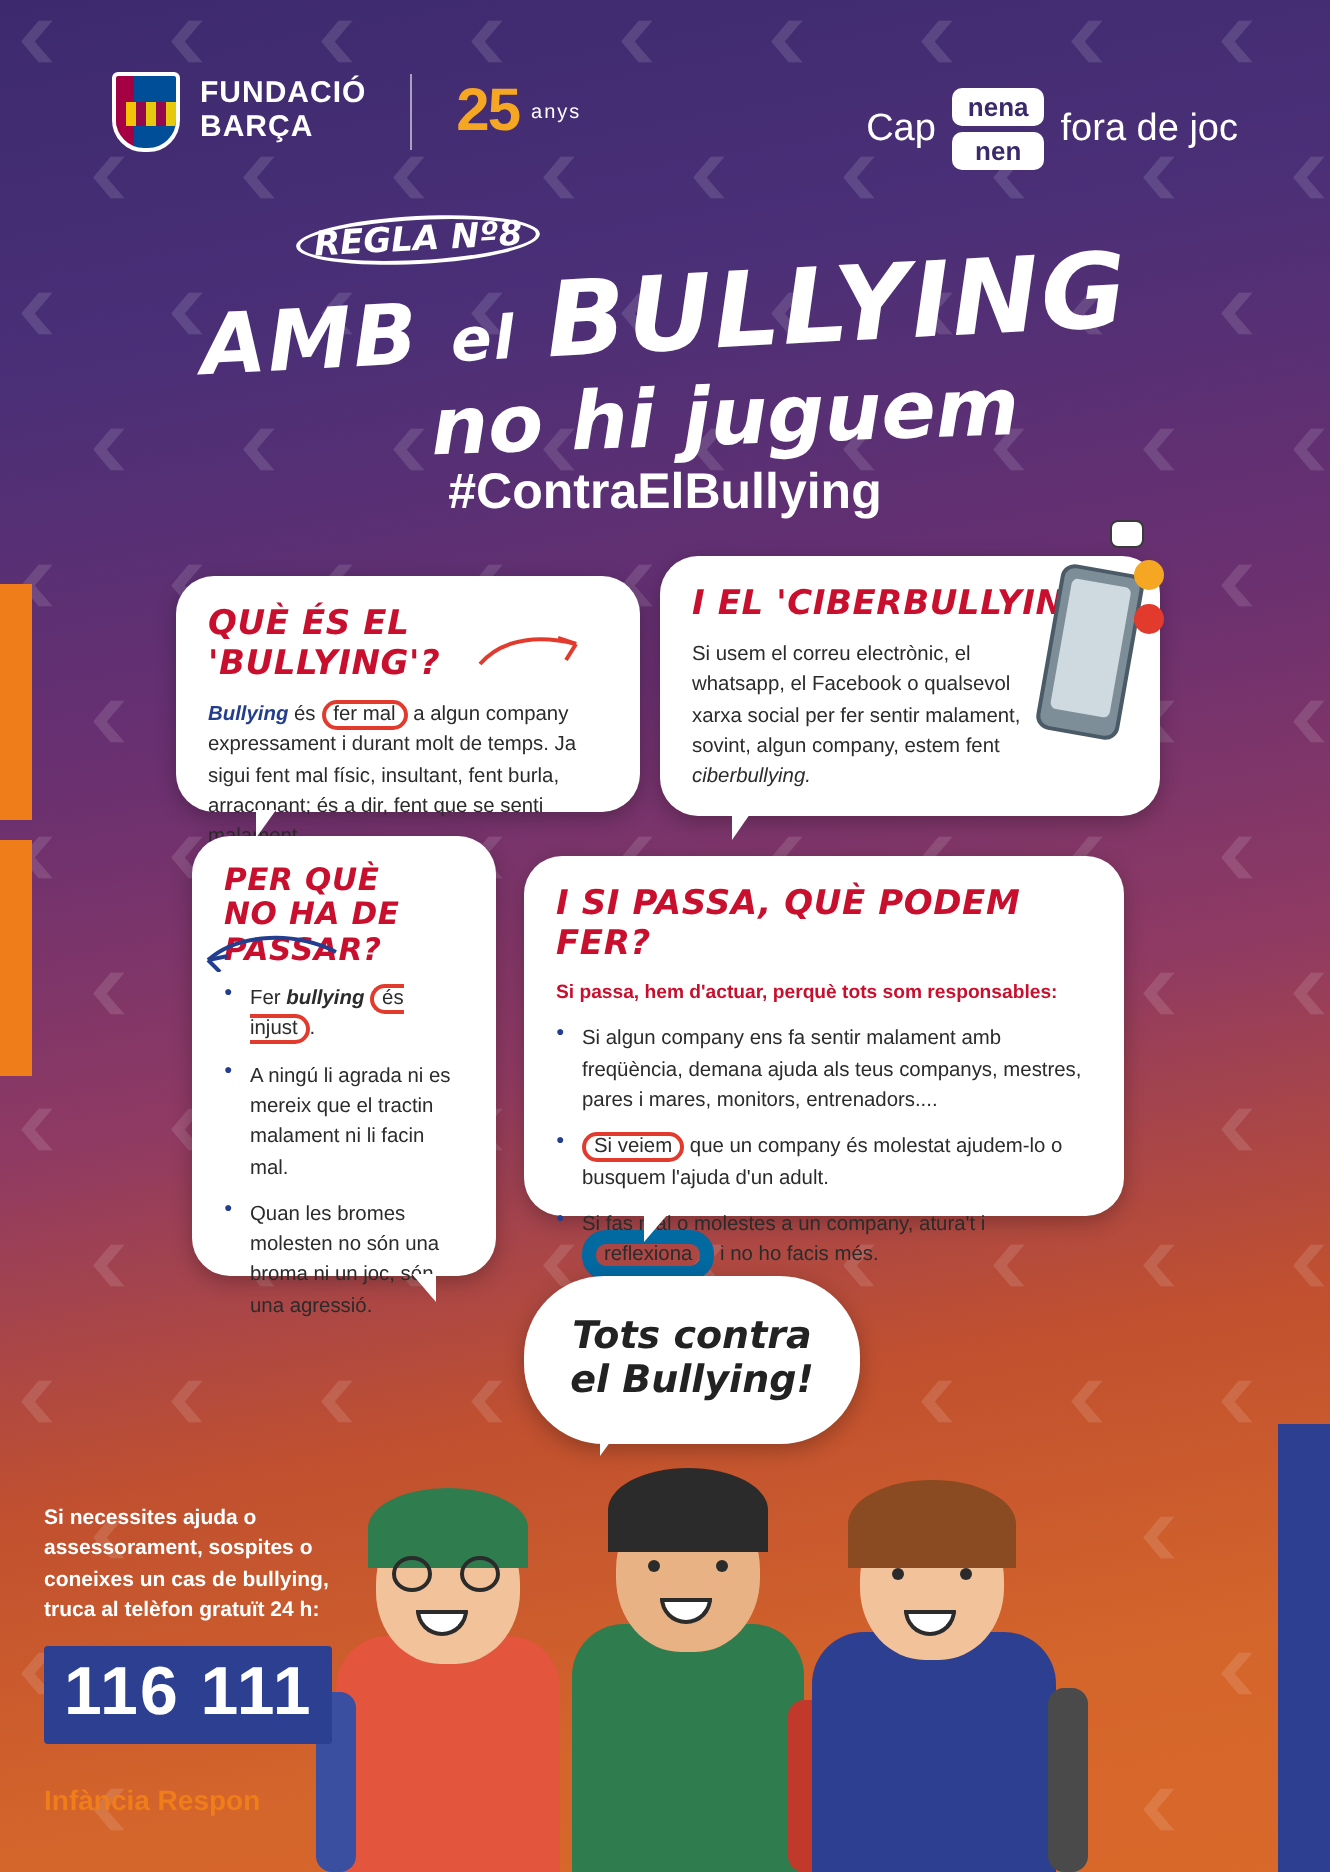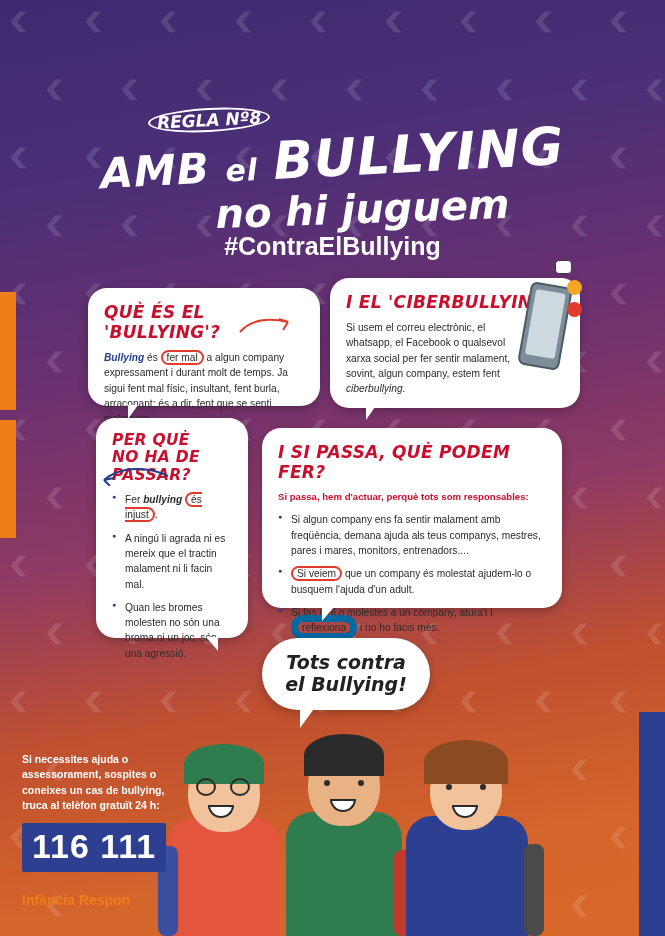--- a/index.html
+++ b/index.html
@@ -129,21 +129,21 @@
     content:""; position:absolute; inset:5px 4px 9px 4px; background:#cfd9e0; border-radius:3px;
   }
   .chat-ico { position: absolute; width: 17px; height: 14px; background:#fff; border:1.5px solid #3a3a3a; border-radius:4px; }
   .emo { position:absolute; width:15px; height:15px; border-radius:50%; }
 
   
   .squig { position: absolute; pointer-events: none; }
 
   
   #bubble-kids {
-    position: absolute; left: 262px; top: 638px; width: 168px; height: 72px;
+    position: absolute; left: 262px; top: 638px; width: 168px; height: 84px;
     background: #fff; border-radius: 40px; display: flex; align-items: center; justify-content: center;
     text-align: center; box-shadow: 0 3px 10px rgba(0,0,0,.25);
     font-family: "DejaVu Sans", sans-serif; font-style: italic; font-weight: bold;
     font-size: 19px; color: #222; line-height: 1.15;
   }
   .bub-tail { position: absolute; left: 300px; top: 706px; width: 0; height: 0;
     border-style: solid; border-width: 22px 16px 0 0; border-color: #fff transparent transparent transparent;}
 
   
   .kids { position: absolute; left: 130px; bottom: 0; width: 420px; height: 230px; }
@@ -279,20 +279,43 @@
       <span style="left:610px; top:826px;">❮</span>
       <span style="left:46px; top:894px;">❮</span>
       <span style="left:571px; top:894px;">❮</span>
       <span style="left:646px; top:894px;">❮</span>
     </div>
 
   <div class="tab-left t1"></div>
   <div class="tab-left t2"></div>
   <div class="tab-right"></div>
 
+  <div class="header">
+    <div class="fund-logo">
+      <div class="crest"></div>
+      <div class="fund-text">
+        <div>FUNDACIÓ</div>
+        <div>BARÇA</div>
+      </div>
+      <div class="divider-v"></div>
+      <div class="anniv">
+        <div class="num">25</div>
+        <div class="anys">anys</div>
+      </div>
+    </div>
+
+    <div class="cap-lock">
+      <span class="w">Cap</span>
+      <span class="nn">
+        <span>nena</span>
+        <span>nen</span>
+      </span>
+      <span class="w">fora de joc</span>
+    </div>
+  </div>
 
   <div class="regla">
     <span class="circle">REGLA Nº8</span>
   </div>
   <div class="title">
     <span class="l1">
       <span>AMB</span>
       <span style="font-size:30px">el</span>
       <span class="big">BULLYING</span>
     </span>

